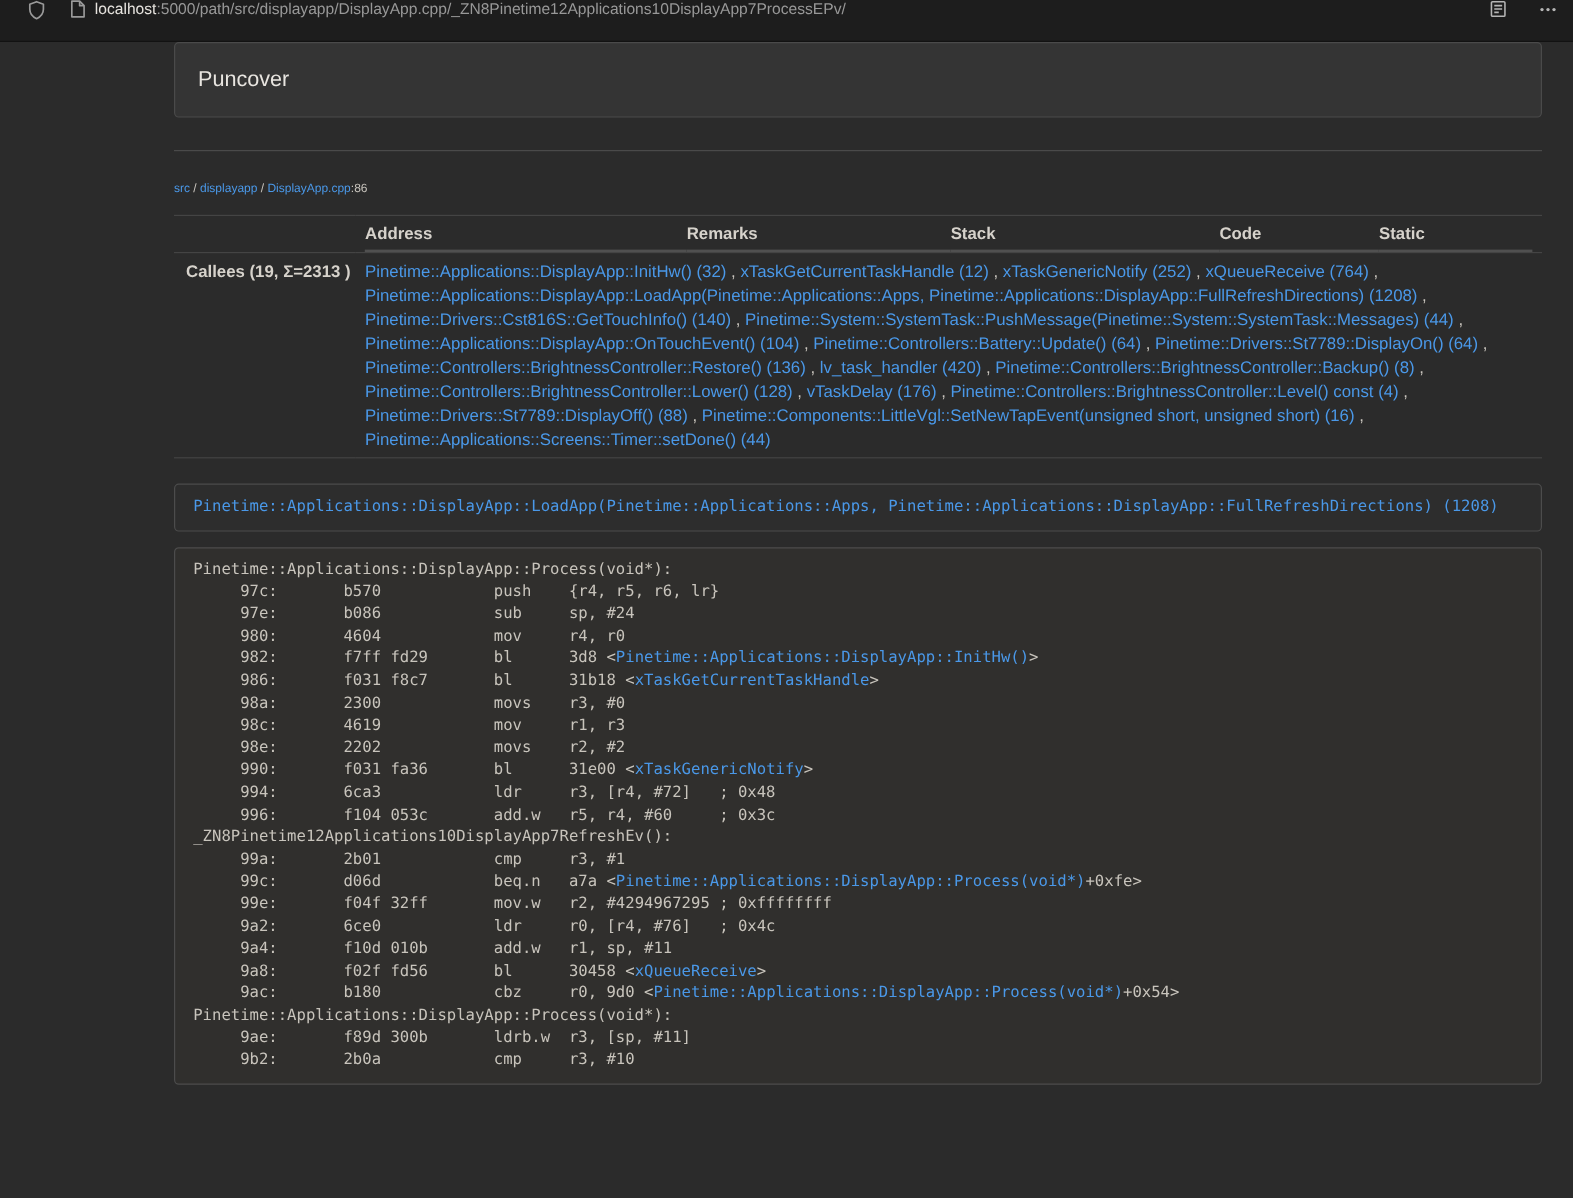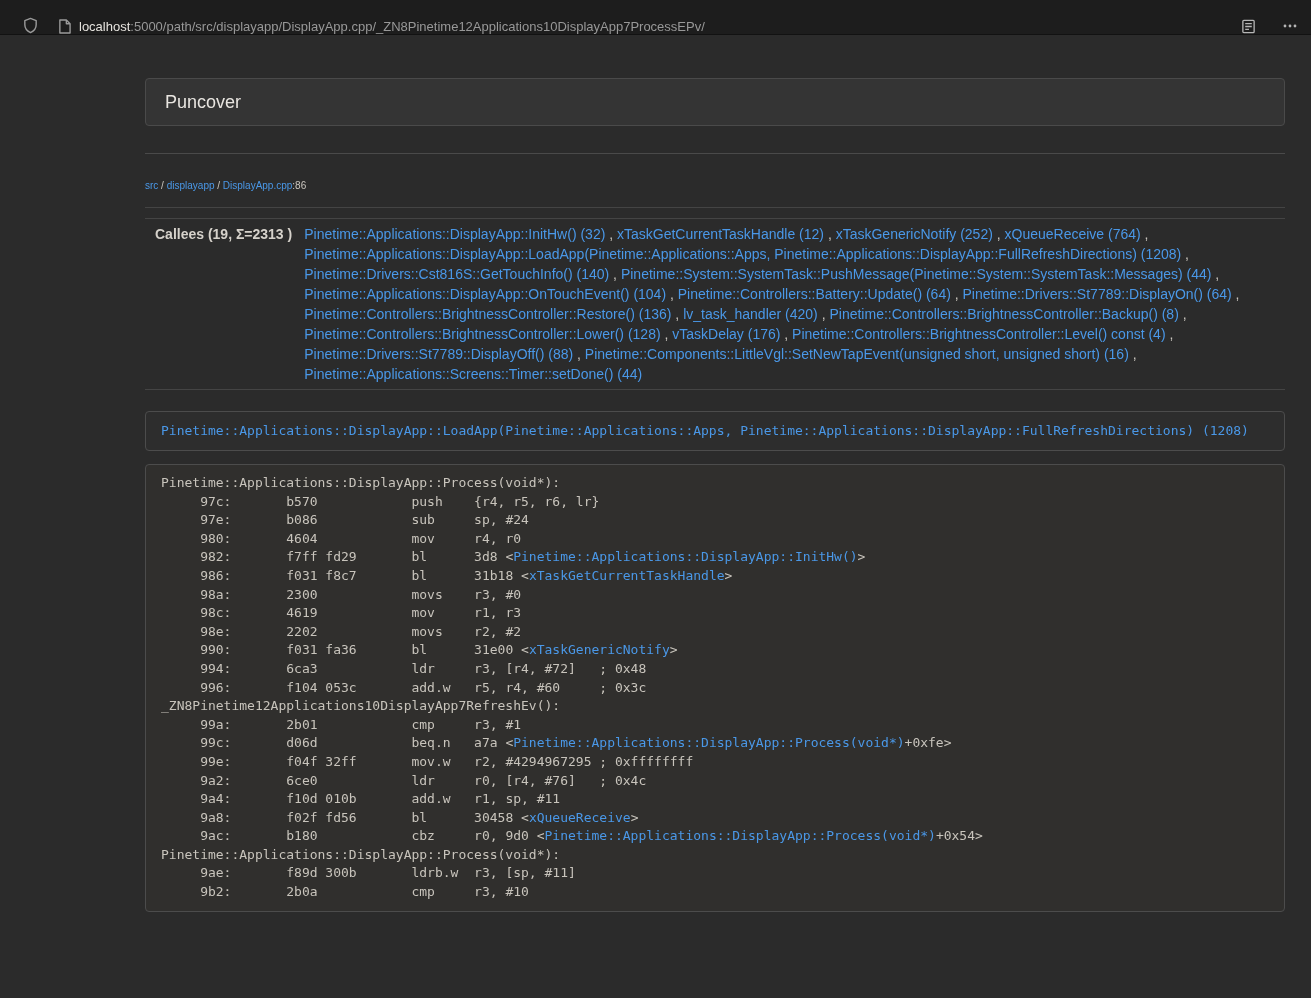--- a/index.html
+++ b/index.html
@@ -3,34 +3,34 @@
 <meta charset="utf-8">
 <style>
   :root { --link:#4a98e8; }
   * { margin:0; padding:0; box-sizing:border-box; }
   html,body { width:1311px; height:998px; overflow:hidden; background:#2b2b2b;
               font-family:"Liberation Sans", sans-serif; color:#c9c5be; }
   a { color:var(--link); text-decoration:none; cursor:pointer; }
 
   
   .topbar { height:35px; background:#1d1d1d; border-bottom:1px solid #121212;
-            display:flex; align-items:flex-end; }
+            display:flex; align-items:flex-start; }
   .tb-icon { display:inline-flex; align-items:center; justify-content:center; }
   .tb-shield { margin-left:22px; }
   .tb-doc { margin-left:19px; }
   .url-text { margin-left:8px; font-size:13px; white-space:nowrap; }
   .url-text .host { color:#e6e3de; }
   .url-text .rest { color:#989898; }
   .tb-spacer { flex:1; }
   .tb-reader { margin-right:26px; }
   .tb-menu { margin-right:13px; }
 
   
   .container { width:1140px; margin-left:145px; }
-  .navbar { margin-top:43px; height:48px; background:#343434; border:1px solid #4a4a4a;
+  .navbar { height:63px; background:#343434; border:1px solid #4a4a4a;
             border-radius:4px; display:flex; align-items:center; }
   .brand { color:#e8e5e0; font-size:18px; padding-left:19px; }
   hr.divider { border:none; border-top:1px solid #4a4a4a; margin:27px 0 0 0; }
 
   .breadcrumb { margin-top:22px; font-size:10px; line-height:20px; }
   .breadcrumb .sep { color:#c9c5be; }
 
   table.main { width:100%; border-collapse:collapse; margin-top:11px; font-size:14px;
                border-bottom:1px solid #444; }
   table.main > tbody > tr > th { width:145px; text-align:left; vertical-align:top;
@@ -112,20 +112,27 @@
         <td class="subtable-cell">
           <table class="inner">
             <colgroup>
                 <col class="c-addr">
                 <col class="c-rem">
                 <col class="c-stack">
                 <col class="c-code">
                 <col>
               </colgroup>
             <tbody>
+              <tr>
+                <th>Address</th>
+                <th>Remarks</th>
+                <th>Stack</th>
+                <th>Code</th>
+                <th>Static</th>
+              </tr>
             </tbody>
           </table>
         </td>
       </tr>
       <tr>
         <th>Callees (19, Σ=2313 )</th>
         <td><a>Pinetime::Applications::DisplayApp::InitHw() (32)</a> , <a>xTaskGetCurrentTaskHandle (12)</a> , <a>xTaskGenericNotify (252)</a> , <a>xQueueReceive (764)</a> , <a>Pinetime::Applications::DisplayApp::LoadApp(Pinetime::Applications::Apps, Pinetime::Applications::DisplayApp::FullRefreshDirections) (1208)</a> , <a>Pinetime::Drivers::Cst816S::GetTouchInfo() (140)</a> , <a>Pinetime::System::SystemTask::PushMessage(Pinetime::System::SystemTask::Messages) (44)</a> , <a>Pinetime::Applications::DisplayApp::OnTouchEvent() (104)</a> , <a>Pinetime::Controllers::Battery::Update() (64)</a> , <a>Pinetime::Drivers::St7789::DisplayOn() (64)</a> , <a>Pinetime::Controllers::BrightnessController::Restore() (136)</a> , <a>lv_task_handler (420)</a> , <a>Pinetime::Controllers::BrightnessController::Backup() (8)</a> , <a>Pinetime::Controllers::BrightnessController::Lower() (128)</a> , <a>vTaskDelay (176)</a> , <a>Pinetime::Controllers::BrightnessController::Level() const (4)</a> , <a>Pinetime::Drivers::St7789::DisplayOff() (88)</a> , <a>Pinetime::Components::LittleVgl::SetNewTapEvent(unsigned short, unsigned short) (16)</a> , <a>Pinetime::Applications::Screens::Timer::setDone() (44)</a></td>
       </tr>
     </tbody>
   </table>

